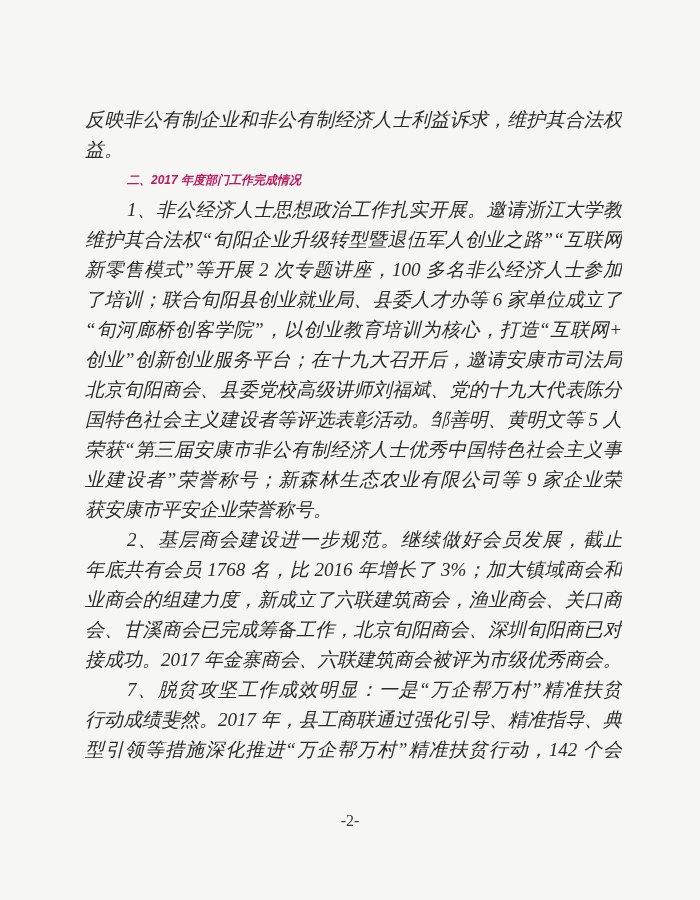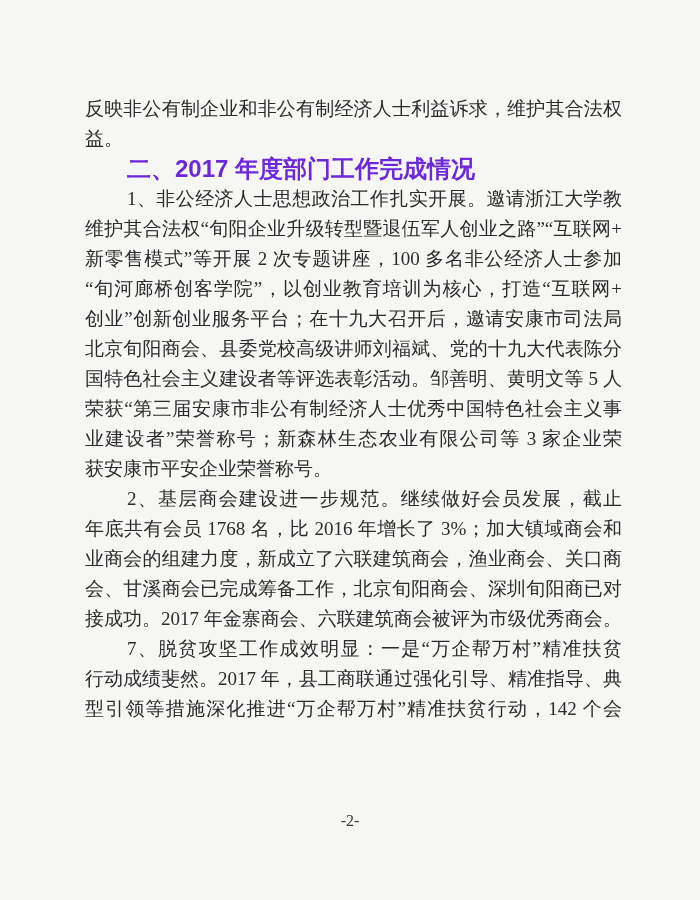--- a/index.html
+++ b/index.html
@@ -13,44 +13,45 @@
     height: 900px;
     margin: 0;
     background: #f6f6f4;
     overflow: hidden;
     font-family: "Liberation Serif", "DejaVu Serif", serif;
     color: #2b2b2b;
   }
   .content {
     position: absolute;
     left: 85px;
-    top: 94px;
+    top: 105px;
     width: 537px;
+    font-style: italic;
   }
   .ln {
     height: 30px;
     line-height: 30px;
     font-size: 19px;
     text-align: justify;
     text-align-last: left;
     overflow: hidden;
     white-space: normal;
   }
   .j {
     text-align-last: justify;
     text-justify: inter-character;
   }
   .ind {
     padding-left: 42px;
   }
   .heading {
     font-family: "Liberation Sans", "DejaVu Sans", sans-serif;
     font-weight: bold;
-    font-size: 24px;
-    color: #6d28d9;
+    font-size: 12px;
+    color: #be185d;
     text-align-last: left;
   }
   .pagenum {
     position: absolute;
     left: 0;
     right: 0;
     top: 806px;
     height: 30px;
     line-height: 30px;
     text-align: center;
@@ -65,26 +66,27 @@
   <div class="content">
 
     <div class="ln j">反映非公有制企业和非公有制经济人士利益诉求，维护其合法权</div>
     <div class="ln">益。</div>
 
     <div class="ln heading ind">二、2017 年度部门工作完成情况</div>
 
     <div class="ln j ind">1、非公经济人士思想政治工作扎实开展。邀请浙江大学教</div>
     <div class="ln j">维护其合法权“旬阳企业升级转型暨退伍军人创业之路”“互联网+</div>
     <div class="ln j">新零售模式”等开展 2 次专题讲座，100 多名非公经济人士参加</div>
+    <div class="ln j">了培训；联合旬阳县创业就业局、县委人才办等 6 家单位成立了</div>
     <div class="ln j">“旬河廊桥创客学院”，以创业教育培训为核心，打造“互联网+</div>
     <div class="ln j">创业”创新创业服务平台；在十九大召开后，邀请安康市司法局</div>
     <div class="ln j">北京旬阳商会、县委党校高级讲师刘福斌、党的十九大代表陈分</div>
     <div class="ln j">国特色社会主义建设者等评选表彰活动。邹善明、黄明文等 5 人</div>
     <div class="ln j">荣获“第三届安康市非公有制经济人士优秀中国特色社会主义事</div>
-    <div class="ln j">业建设者”荣誉称号；新森林生态农业有限公司等 3 家企业荣</div>
+    <div class="ln j">业建设者”荣誉称号；新森林生态农业有限公司等 9 家企业荣</div>
     <div class="ln">获安康市平安企业荣誉称号。</div>
 
     <div class="ln j ind">2、基层商会建设进一步规范。继续做好会员发展，截止 2017</div>
     <div class="ln j">年底共有会员 1768 名，比 2016 年增长了 3%；加大镇域商会和行</div>
     <div class="ln j">业商会的组建力度，新成立了六联建筑商会，渔业商会、关口商</div>
     <div class="ln j">会、甘溪商会已完成筹备工作，北京旬阳商会、深圳旬阳商已对</div>
     <div class="ln">接成功。2017 年金寨商会、六联建筑商会被评为市级优秀商会。</div>
 
     <div class="ln j ind">7、脱贫攻坚工作成效明显：一是“万企帮万村”精准扶贫</div>
     <div class="ln j">行动成绩斐然。2017 年，县工商联通过强化引导、精准指导、典</div>

